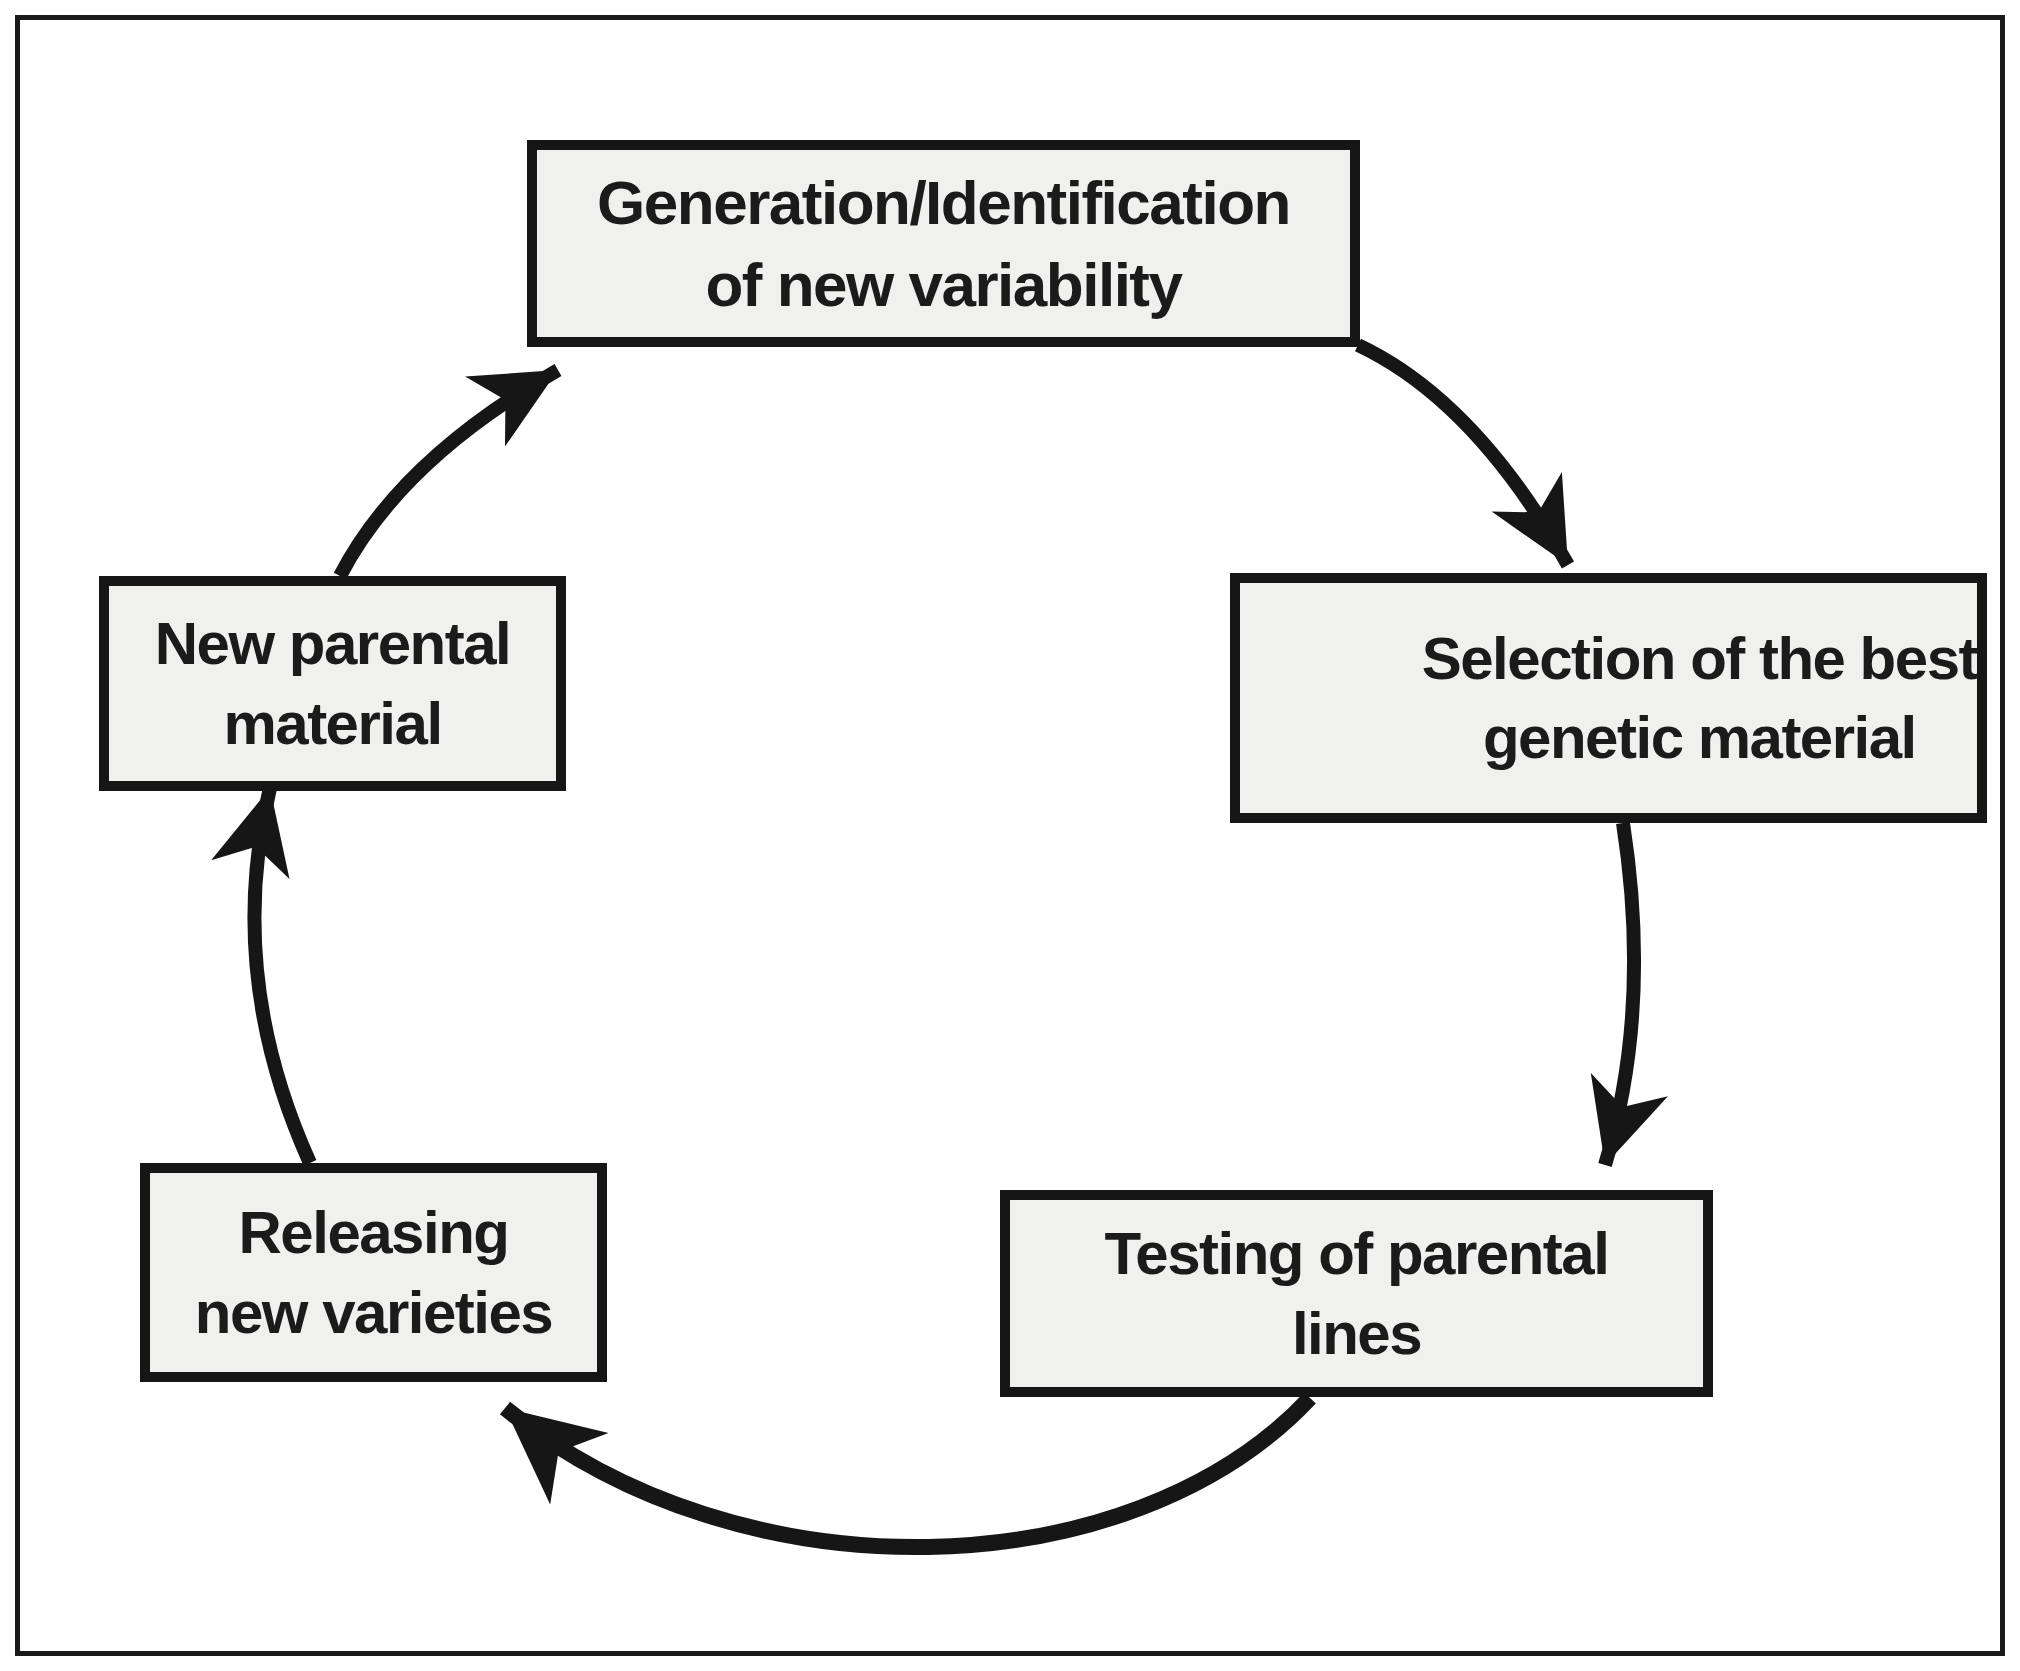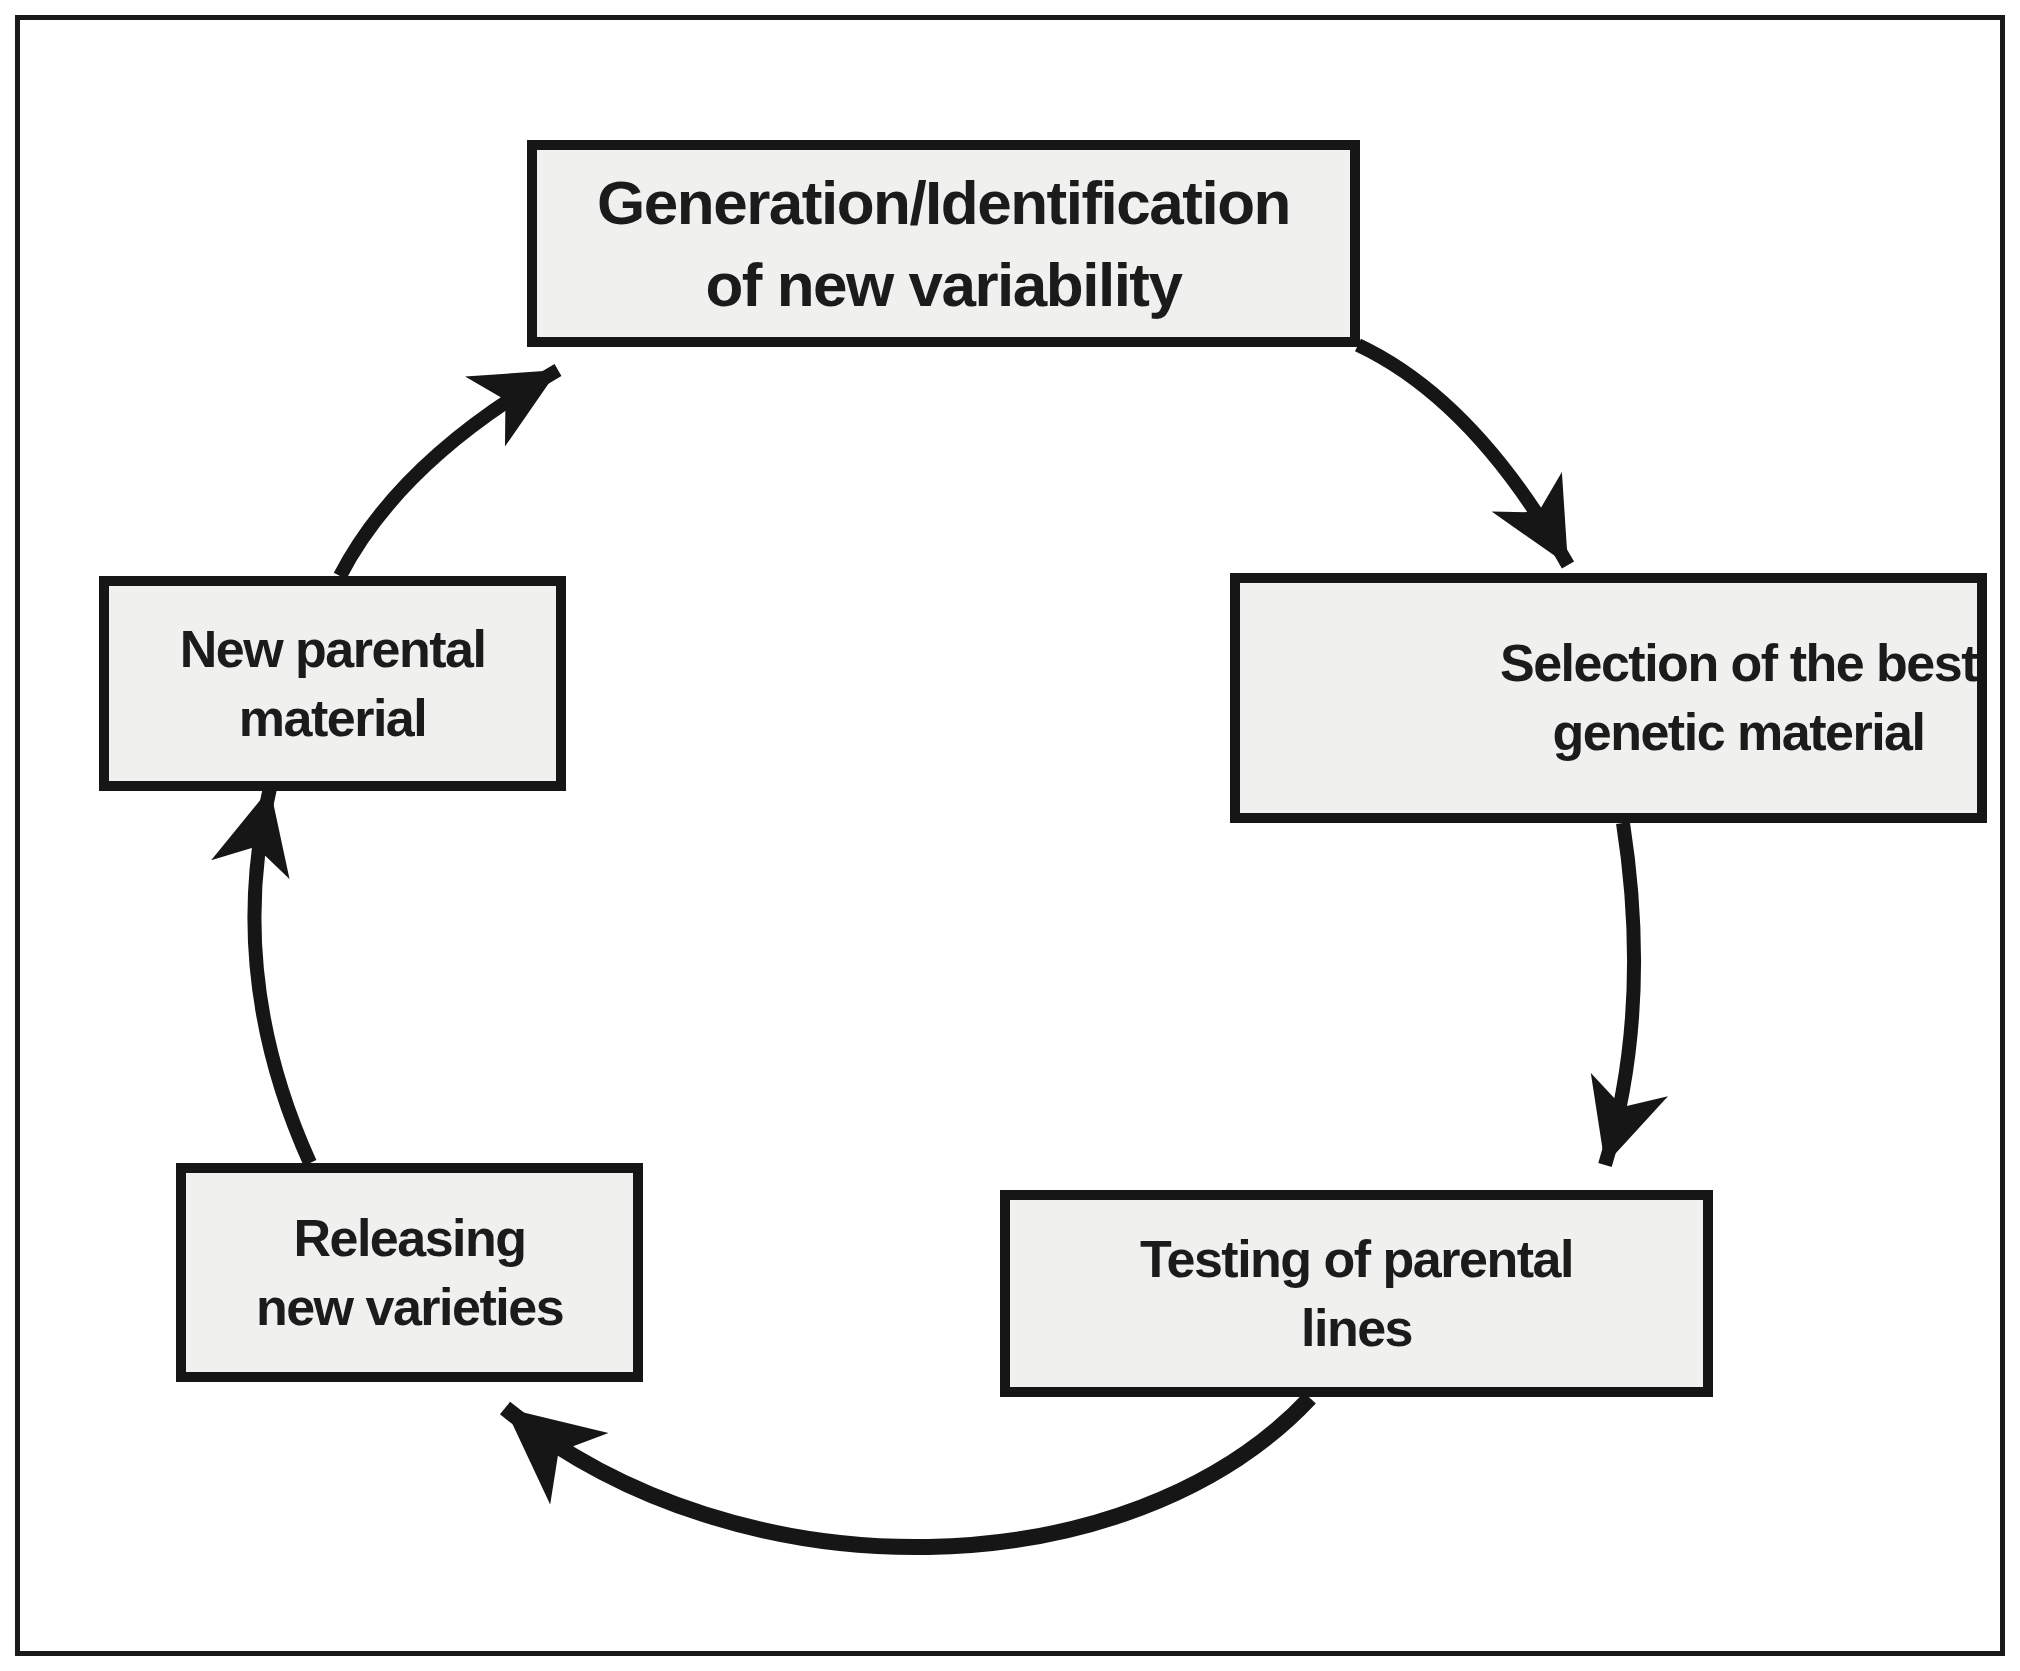--- a/index.html
+++ b/index.html
@@ -38,29 +38,29 @@
     background: #f0f0ee;
     border: 10px solid #161616;
     display: flex;
     align-items: center;
     justify-content: center;
     text-align: center;
   }
   .node .label {
     white-space: pre-line;
     font-weight: 700;
-    font-size: 52px;
+    font-size: 60px;
     line-height: 1.32;
     letter-spacing: -1.5px;
     color: #1b1b1b;
   }
   .node-generation { left: 527px;  top: 140px;  width: 833px; height: 207px; }
   .node-selection  { left: 1230px; top: 573px;  width: 757px; height: 250px; justify-content: flex-end; }
   .node-testing    { left: 1000px; top: 1190px; width: 713px; height: 207px; }
-  .node-releasing  { left: 140px;  top: 1163px; width: 467px; height: 219px; margin-left: 36px; }
+  .node-releasing  { left: 140px;  top: 1163px; width: 467px; height: 219px; }
   .node-parental   { left: 99px;   top: 576px;  width: 467px; height: 215px; }
   .node-generation .label { font-size: 62px; }
 </style>
 </head>
 <body>
 
 <div class="canvas">
   <div class="frame"></div>
 
   <svg class="arrows" viewBox="0 0 2020 1671" xmlns="http://www.w3.org/2000/svg">

